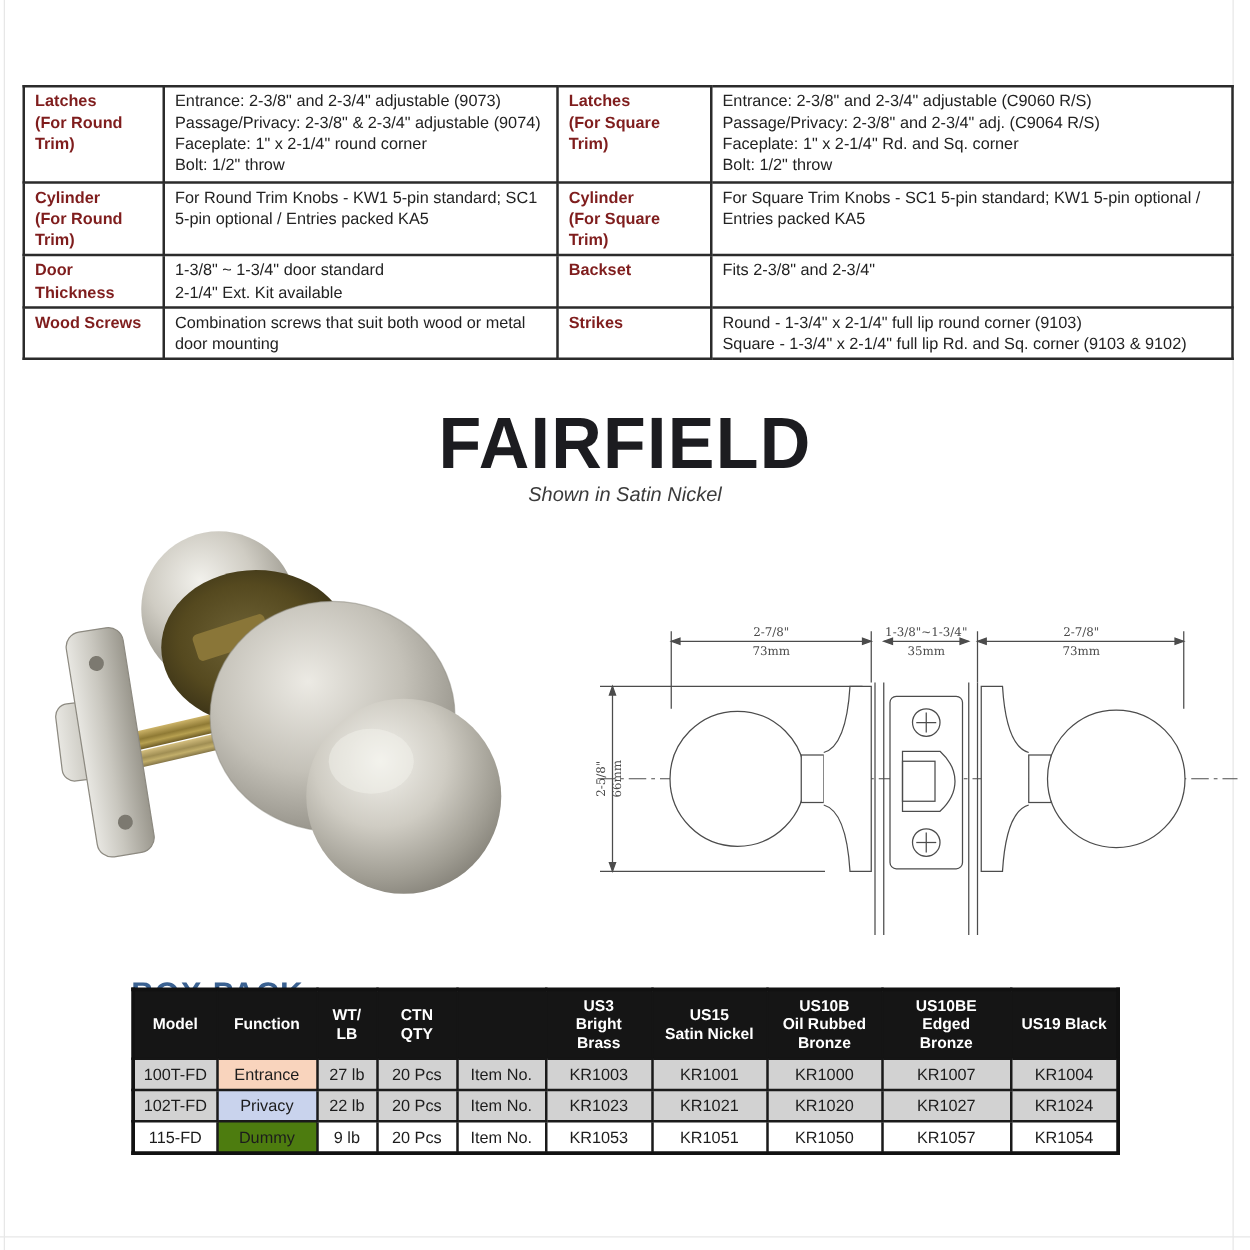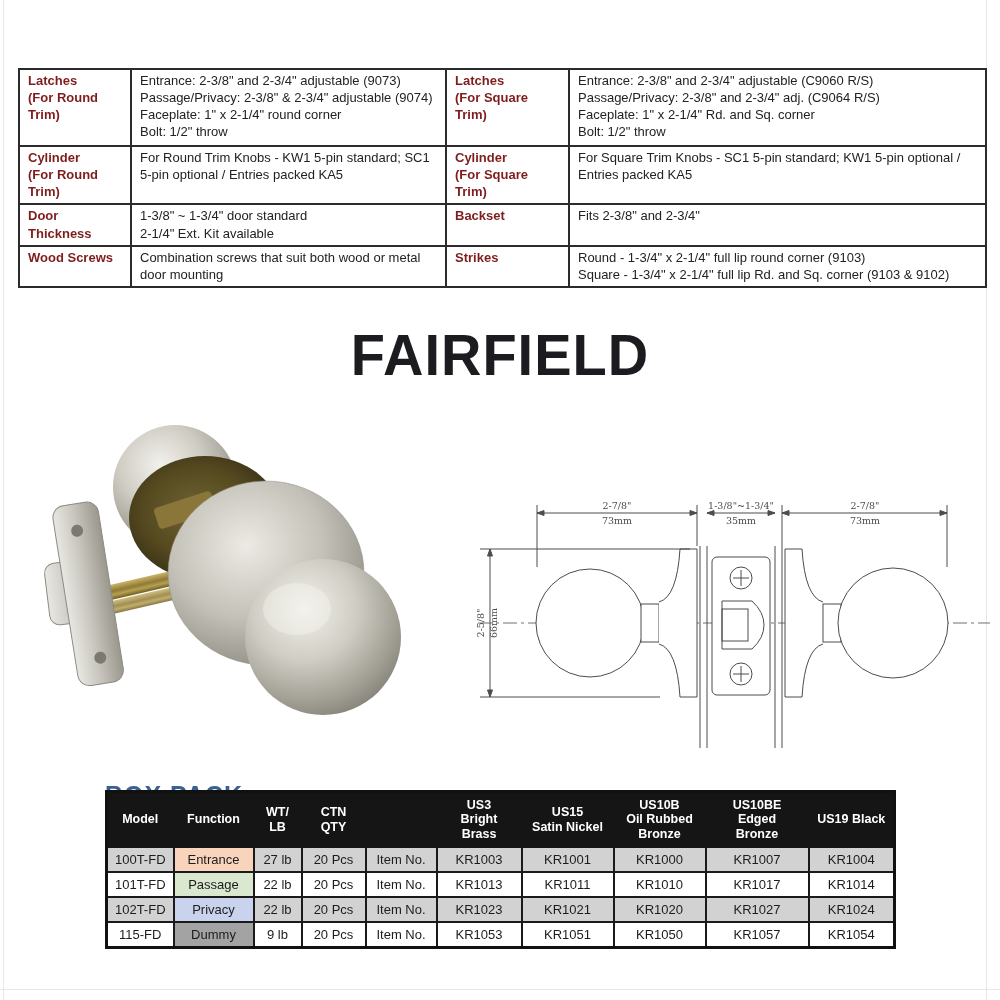--- a/index.html
+++ b/index.html
@@ -88,20 +88,21 @@
     <td>Combination screws that suit both wood or metal
 door mounting</td>
     <td class="lbl">Strikes</td>
     <td>Round - 1-3/4" x 2-1/4" full lip round corner (9103)
 Square - 1-3/4" x 2-1/4" full lip Rd. and Sq. corner (9103 &amp; 9102)</td>
   </tr>
 </tbody>
     </table>
 
 <div id="product-name">FAIRFIELD</div>
+<div id="product-sub">Shown in Satin Nickel</div>
 
 <svg id="photo" width="420" height="345" viewBox="0 0 420 345">
   <defs>
     <radialGradient id="nickel" cx="38%" cy="32%" r="75%">
       <stop offset="0%" stop-color="#f2f1ec"></stop>
           <stop offset="45%" stop-color="#cfccc3"></stop>
       <stop offset="80%" stop-color="#a09d93"></stop>
           <stop offset="100%" stop-color="#827f76"></stop>
     </radialGradient>
     <radialGradient id="nickel2" cx="40%" cy="35%" r="78%">
@@ -250,47 +251,35 @@
     <td style="background: rgb(249, 212, 189);">Entrance</td>
     <td>27 lb</td>
     <td>20 Pcs</td>
     <td>Item No.</td>
     <td>KR1003</td>
     <td>KR1001</td>
     <td>KR1000</td>
     <td>KR1007</td>
     <td>KR1004</td>
   </tr>
-  <tr>
-    <td>101T-FD</td>
-    <td style="background: rgb(217, 232, 206);">Passage</td>
-    <td>22 lb</td>
-    <td>20 Pcs</td>
-    <td>Item No.</td>
-    <td>KR1013</td>
-    <td>KR1011</td>
-    <td>KR1010</td>
-    <td>KR1017</td>
-    <td>KR1014</td>
-  </tr>
   <tr class="stripe">
     <td>102T-FD</td>
     <td style="background: rgb(201, 211, 237);">Privacy</td>
     <td>22 lb</td>
     <td>20 Pcs</td>
     <td>Item No.</td>
     <td>KR1023</td>
     <td>KR1021</td>
     <td>KR1020</td>
     <td>KR1027</td>
     <td>KR1024</td>
   </tr>
   <tr>
     <td>115-FD</td>
-    <td style="background: #a3a3a3; margin-top: 31px;">Dummy</td>
+    <td style="background: #4d7c0f; margin-top: 31px;">Dummy</td>
     <td>9 lb</td>
     <td>20 Pcs</td>
     <td>Item No.</td>
     <td>KR1053</td>
     <td>KR1051</td>
     <td>KR1050</td>
     <td>KR1057</td>
     <td>KR1054</td>
   </tr>
 </tbody>

